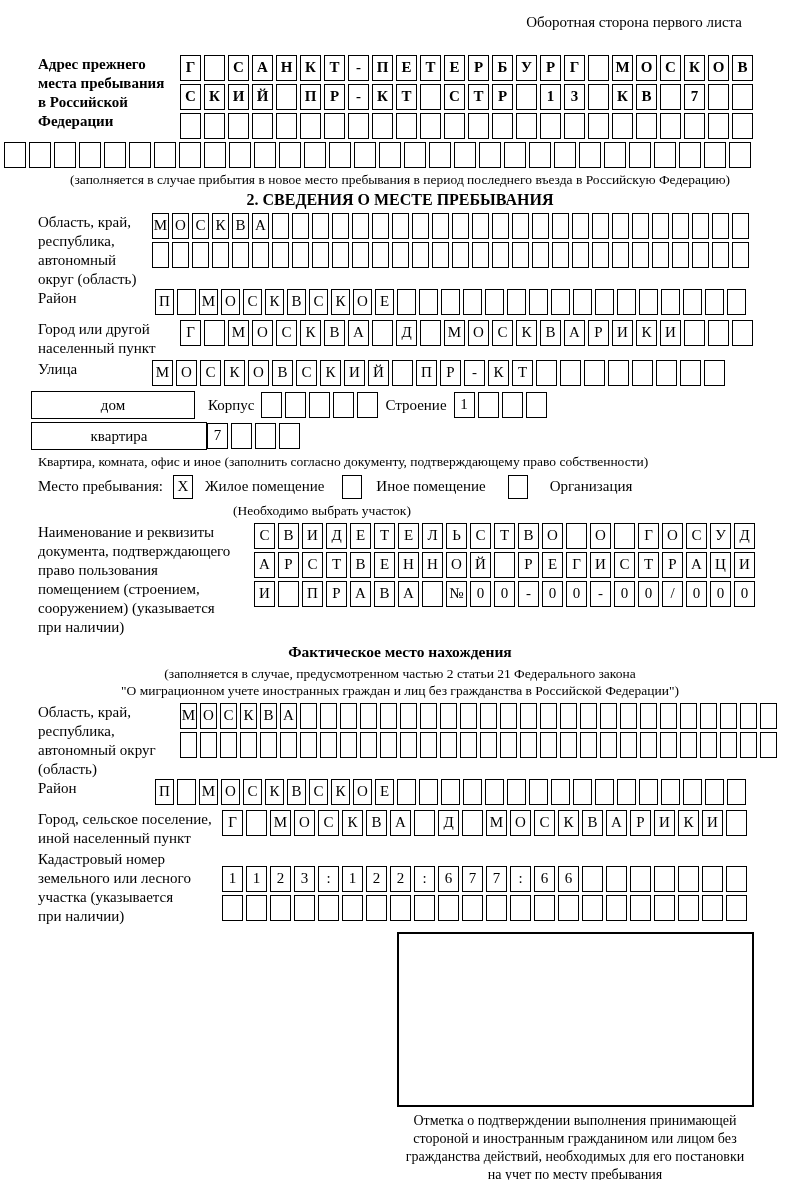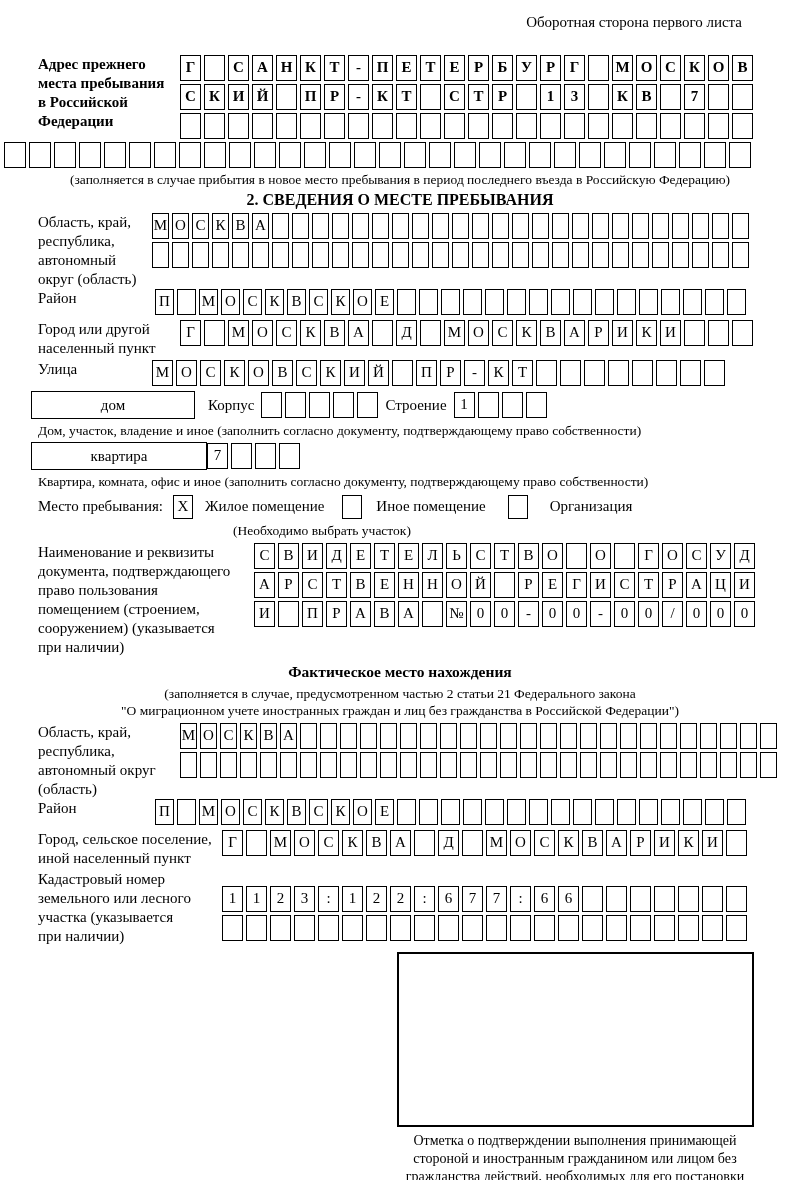--- a/index.html
+++ b/index.html
@@ -117,21 +117,20 @@
     <div class="cells cwE"><span class="cell">М</span><span class="cell">О</span><span class="cell">С</span><span class="cell">К</span><span class="cell">О</span><span class="cell">В</span><span class="cell">С</span><span class="cell">К</span><span class="cell">И</span><span class="cell">Й</span><span class="cell"></span><span class="cell">П</span><span class="cell">Р</span><span class="cell">-</span><span class="cell">К</span><span class="cell">Т</span><span class="cell"></span><span class="cell"></span><span class="cell"></span><span class="cell"></span><span class="cell"></span><span class="cell"></span><span class="cell"></span><span class="cell"></span></div>
   </div>
 
   <div class="house-row">
     <div class="wide-box w-dom">дом</div>
     <div class="inline-lbl">Корпус</div>
     <div class="cells cwE"><span class="cell"></span><span class="cell"></span><span class="cell"></span><span class="cell"></span><span class="cell"></span></div>
     <div class="inline-lbl">Строение</div>
     <div class="cells cwE"><span class="cell">1</span><span class="cell"></span><span class="cell"></span><span class="cell"></span></div>
   </div>
-  <div class="caption">Дом, участок, владение и иное (заполнить согласно документу, подтверждающему право собственности)</div>
 
   <div class="house-row">
     <div class="wide-box w-kv">квартира</div>
     <div class="cells cwE"><span class="cell">7</span><span class="cell"></span><span class="cell"></span><span class="cell"></span></div>
   </div>
   <div class="caption">Квартира, комната, офис и иное (заполнить согласно документу, подтверждающему право собственности)</div>
 
   <div class="place-row">
     <span>Место пребывания:</span>
     <span class="cbox cb1">X</span>

